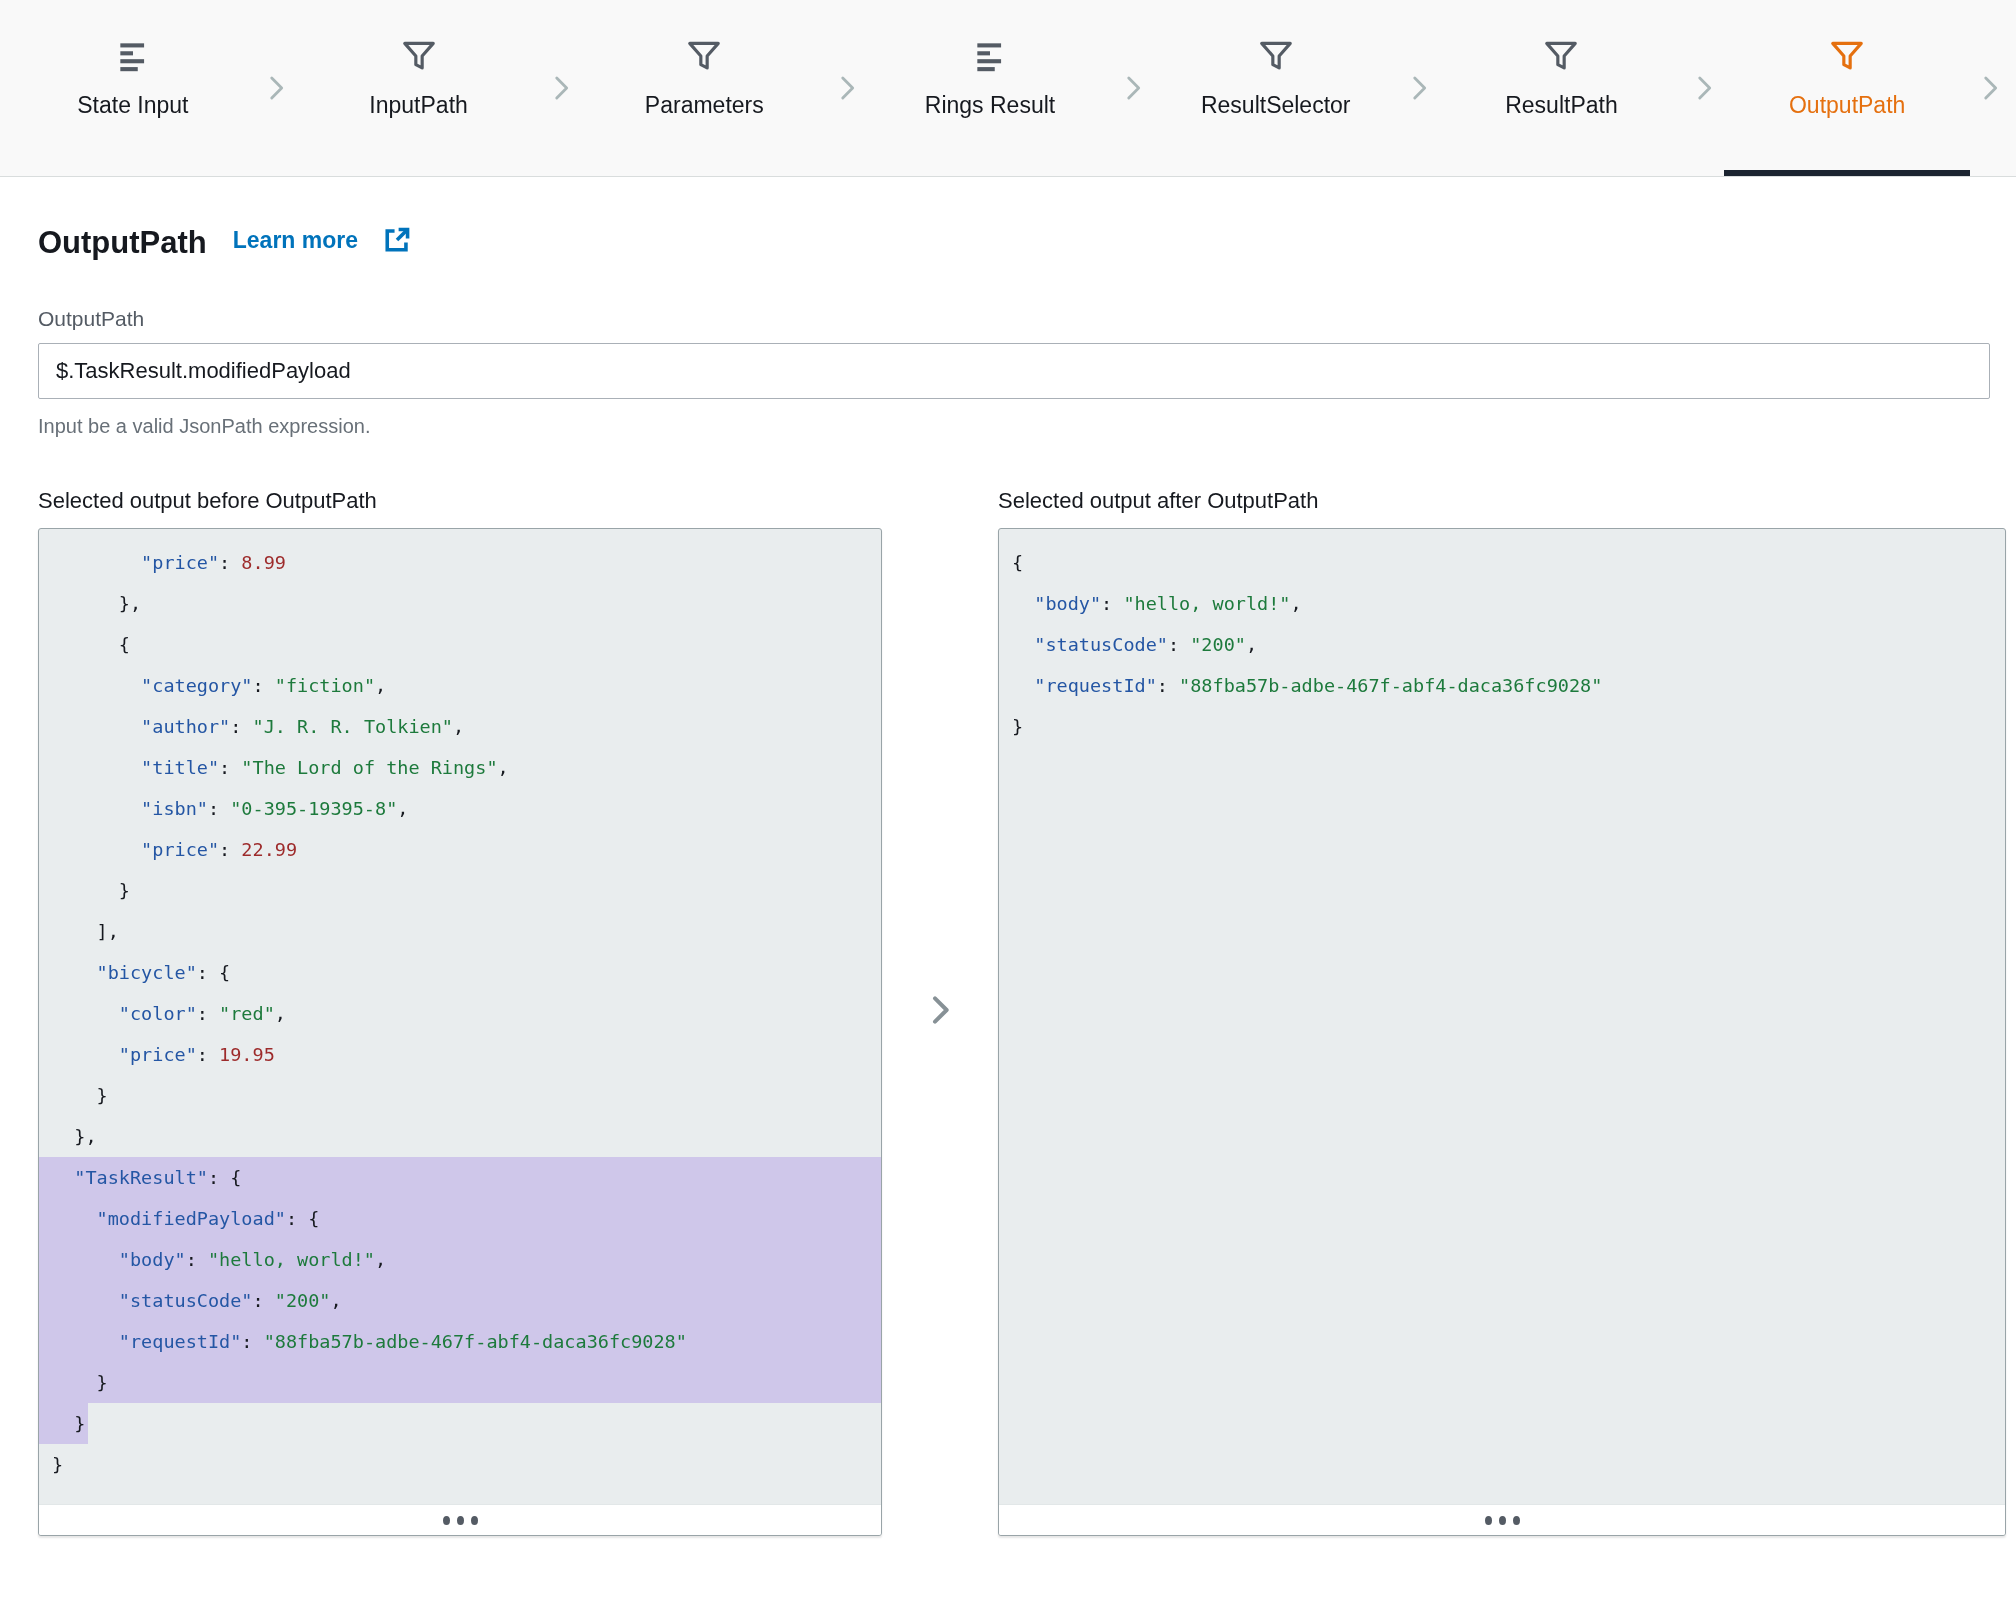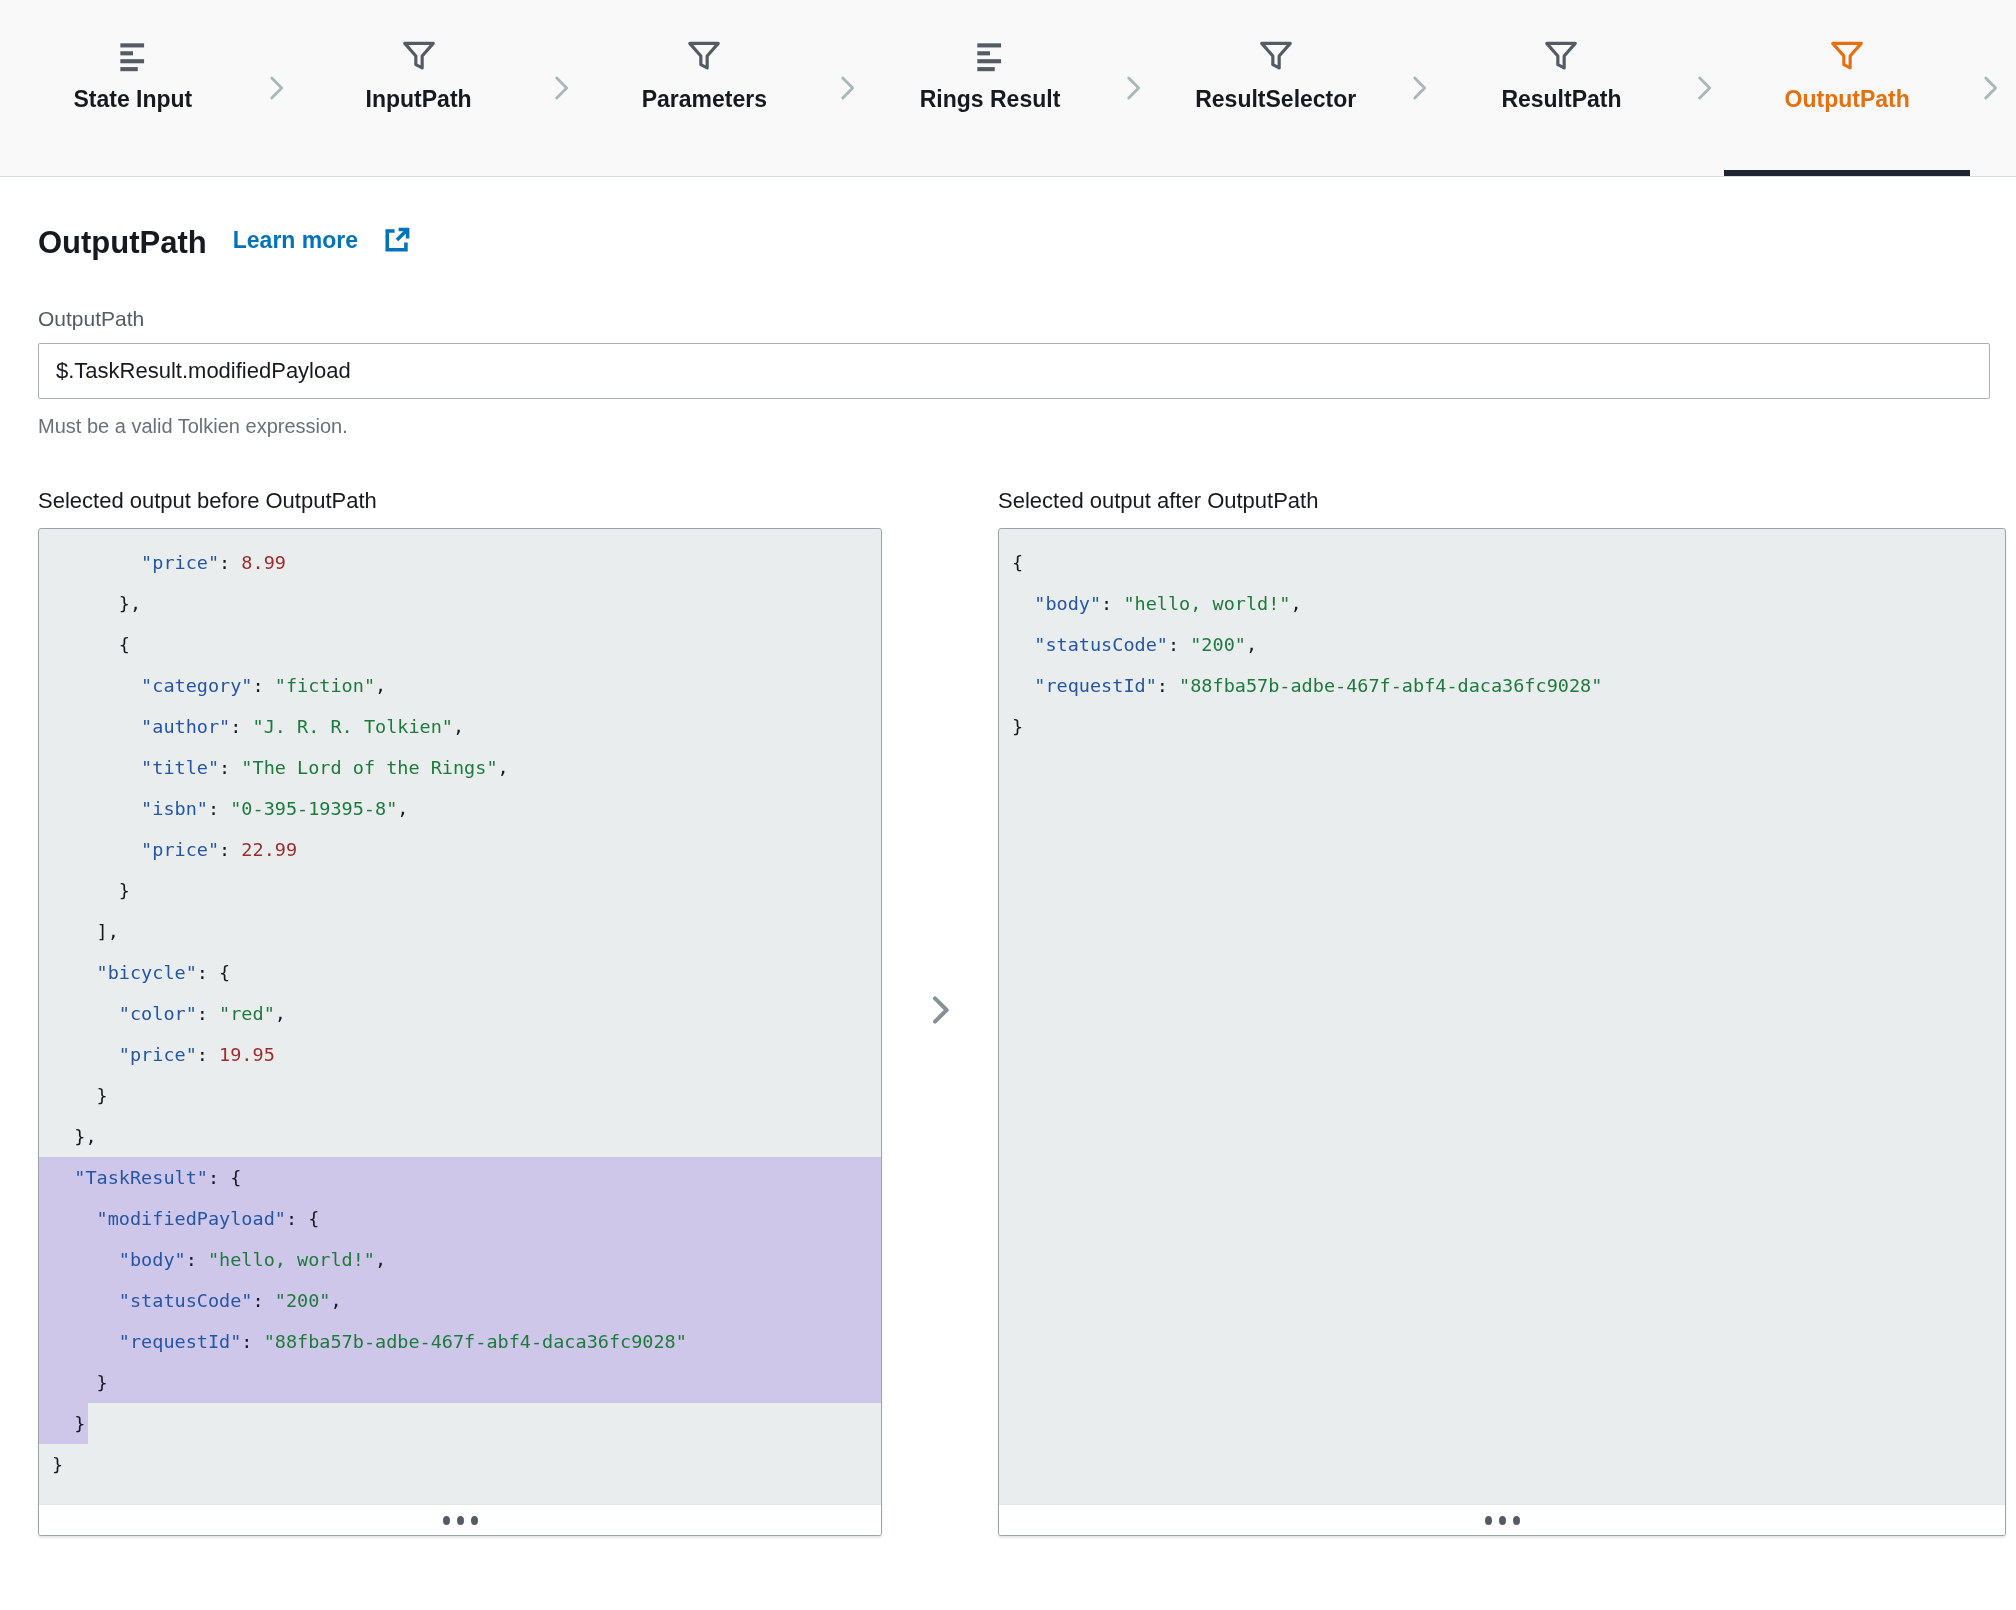--- a/index.html
+++ b/index.html
@@ -5,21 +5,21 @@
   * { box-sizing: border-box; margin: 0; padding: 0; }
   html,body { width:2016px; height:1610px; background:#ffffff; overflow:hidden;
               font-family:"Liberation Sans", sans-serif; color:#16191f; }
 
   
   .tabbar { height:177px; display:flex; align-items:stretch; padding:0 8px;
             background:#f9f9f9; border-bottom:1px solid #d9dddd; }
   .tab { flex:1; position:relative; display:flex; flex-direction:column;
          align-items:center; padding-top:34px; cursor:pointer; }
   .tab .ticon { height:44px; display:flex; align-items:center; }
-  .tab .lbl { font-size:23px; font-weight:bold; color:#16191f; margin-top:8px; }
+  .tab .lbl { font-size:23px; font-weight:normal; color:#16191f; margin-top:14px; }
   .tab.active .lbl { color:#e5700f; }
   .tab .underline { display:none; }
   .tab.active .underline { display:block; position:absolute; bottom:0; left:2px;
          right:2px; height:6px; background:#1b2430; }
   .sep { width:36px; display:flex; align-items:center; justify-content:center; }
 
   
   .content { padding:0 10px 0 38px; }
   .titlerow { margin-top:48px; display:flex; align-items:center; gap:26px; }
   h1 { font-size:31px; font-weight:bold; color:#16191f; }
@@ -171,21 +171,21 @@
             <path d="M14.5 1.5L8 8"></path>
           </svg></span>
     </a>
   </div>
 
 
   <div class="fieldlabel">OutputPath</div>
 
   <input class="pathinput" type="text" value="$.TaskResult.modifiedPayload" style="">
 
-  <div class="helper">Must be a valid Tolkien expression.</div>
+  <div class="helper">Input be a valid JsonPath expression.</div>
 
   <div class="panelrow">
 
     <div class="pcol-left">
       <div class="ptitle">Selected output before OutputPath</div>
       <div class="panel">
         <div class="code" id="code-before">
             <div class="cl">        <span class="k">"price"</span>: <span class="n">8.99</span></div>
             <div class="cl">      },</div>
             <div class="cl">      {</div>

